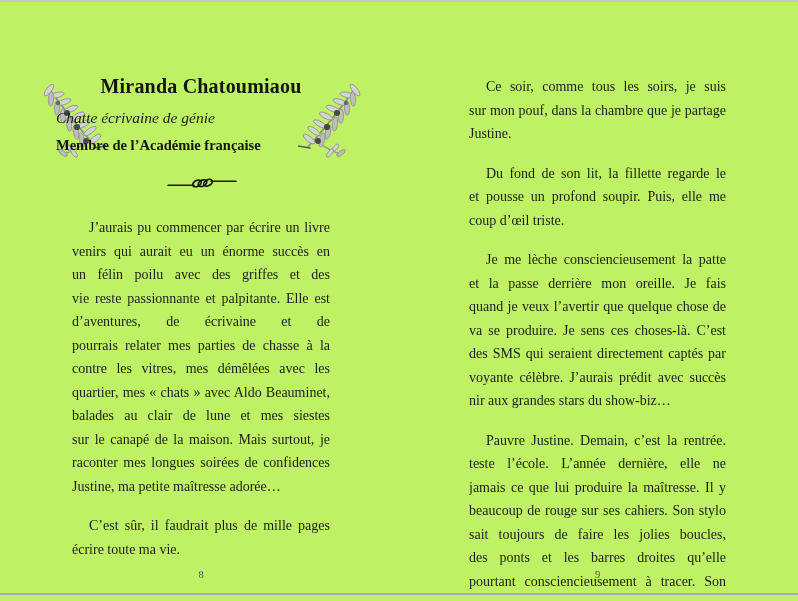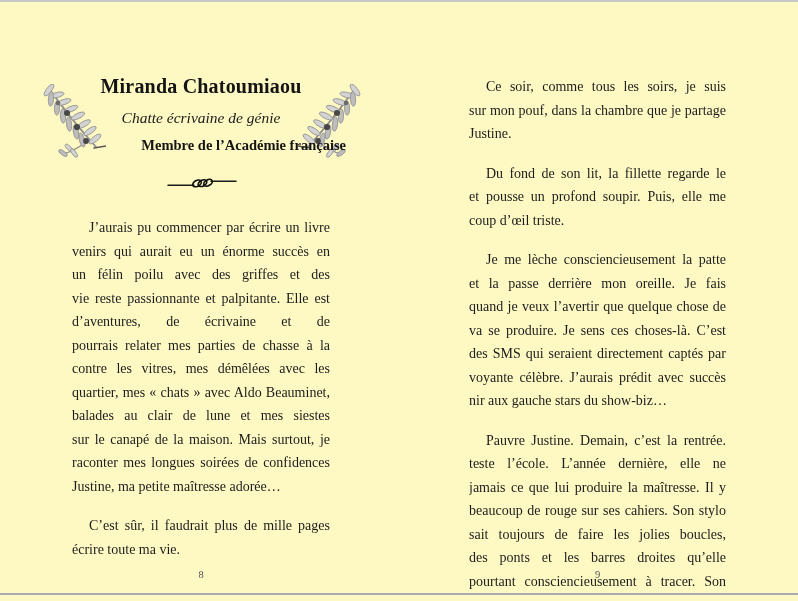--- a/index.html
+++ b/index.html
@@ -1,44 +1,44 @@
 <!DOCTYPE html>
 <html><head>
 <meta charset="utf-8">
 <style>
   html, body { margin: 0; padding: 0; background: #ffffff; }
   #canvas {
     position: relative;
     width: 798px;
     height: 601px;
-    background: #fef9c3;
+    background: #bef264;
     overflow: hidden;
     font-family: "Liberation Serif", "DejaVu Serif", serif;
     color: #1c1c1c;
   }
   .edge { position: absolute; left: 0; width: 798px; }
   .edge.top { top: 0; height: 2px; background: #c7c7ca; }
   .edge.bottom { top: 593px; height: 2px; background: #a9a9b2; }
 
   .page { position: absolute; inset: 0; }
 
   
   .title {
     position: absolute; left: 56px; top: 74px; width: 290px; margin: 0;
     font-size: 20px; font-weight: bold; text-align: center; color: #141414;
     letter-spacing: 0.2px; line-height: 24px;
   }
   .subtitle {
     position: absolute; left: 56px; top: 107px; width: 290px;
-    font-size: 15.5px; font-style: italic; text-align: center; color: #1a1a1a;
+    font-size: 15.5px; font-style: italic; text-align: left; color: #1a1a1a;
     line-height: 22px;
   }
   .affiliation {
     position: absolute; left: 56px; top: 134px; width: 290px;
-    font-size: 14.5px; font-weight: bold; text-align: right; color: #141414;
+    font-size: 14.5px; font-weight: bold; text-align: left; color: #141414;
     line-height: 22px;
   }
   .branch { position: absolute; width: 70px; height: 76px; top: 84px; }
   .branch.b-left  { left: 36px; }
   .branch.b-right { left: 298px; transform: scaleX(-1); }
   .divider { position: absolute; left: 167px; top: 175px; width: 70px; height: 16px; }
 
   
   .body {
     position: absolute;
@@ -188,21 +188,21 @@
           <div class="line">et pousse un profond soupir. Puis, elle me jette un</div>
           <div class="line para-end">coup d’œil triste.</div>
         </div>
         <div class="para">
           <div class="line indent">Je me lèche consciencieusement la patte triste</div>
           <div class="line">et la passe derrière mon oreille. Je fais toujours ça</div>
           <div class="line">quand je veux l’avertir que quelque chose de bien</div>
           <div class="line">va se produire. Je sens ces choses-là. C’est comme</div>
           <div class="line">des SMS qui seraient directement captés par mes</div>
           <div class="line">voyante célèbre. J’aurais prédit avec succès l’ave-</div>
-          <div class="line para-end">nir aux gauche stars du show-biz…</div>
+          <div class="line para-end">nir aux grandes stars du show-biz…</div>
         </div>
         <div class="para">
           <div class="line indent">Pauvre Justine. Demain, c’est la rentrée. Elle dé-</div>
           <div class="line">teste l’école. L’année dernière, elle ne comprenait</div>
           <div class="line">jamais ce que lui produire la maîtresse. Il y avait</div>
           <div class="line">beaucoup de rouge sur ses cahiers. Son stylo refu-</div>
           <div class="line">sait toujours de faire les jolies boucles, l’arrondi</div>
           <div class="line">des ponts et les barres droites qu’elle s’appliquait</div>
           <div class="line para-end">pourtant consciencieusement à tracer. Son écriture,</div>
         </div>

